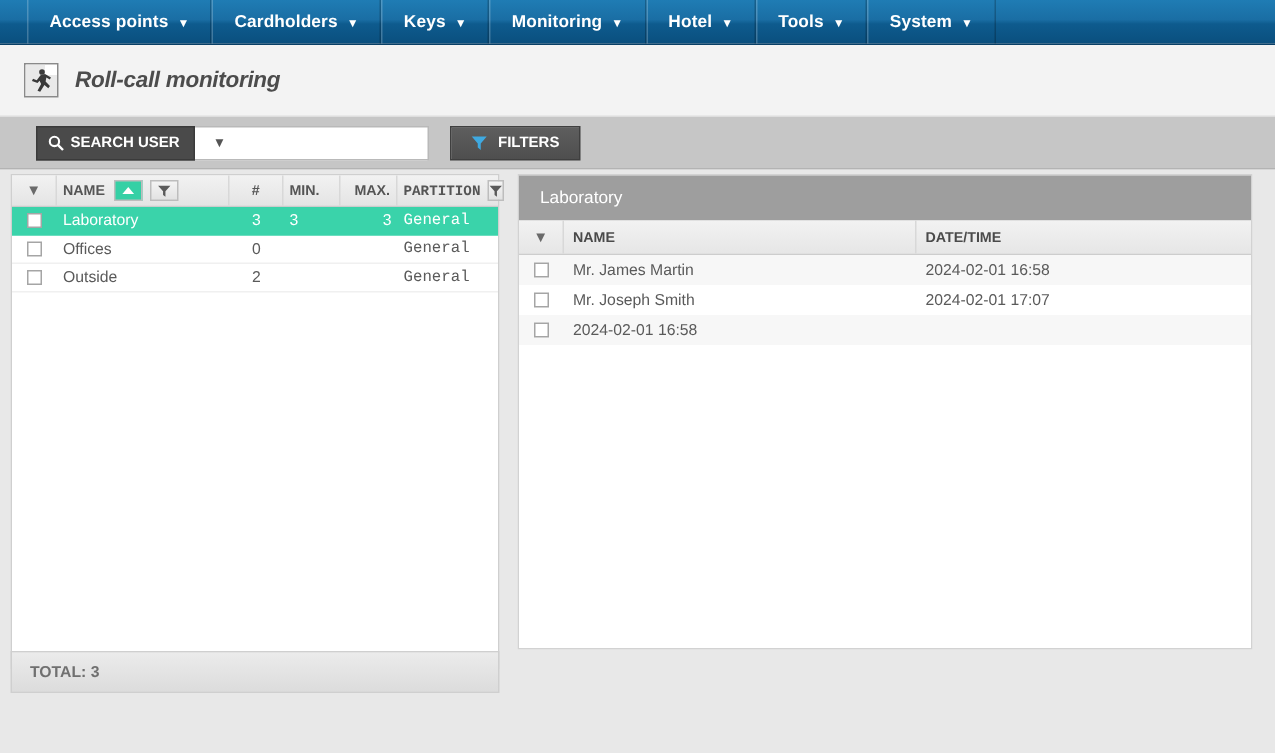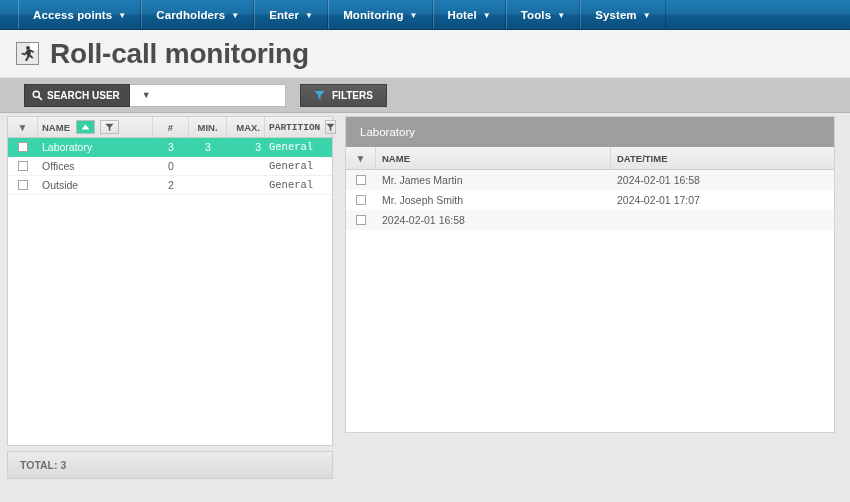--- a/index.html
+++ b/index.html
@@ -52,24 +52,25 @@
     width: 23px; height: 23px;
     border: 1px solid #8a8a8a;
     background: #ffffff;
     margin-right: 11px;
     display: flex; align-items: center; justify-content: center;
     position: relative;
     overflow: hidden;
   }
   .title-icon svg { display: block; }
   .page-title {
-    font-size: 28px;
+    font-size: 15px;
     font-weight: bold;
     color: #4c4c4c;
     letter-spacing: -.2px;
+    font-style: italic;
   }
 
   
   .toolbar {
     height: 35px;
     background: #c6c6c6;
     border-bottom: 1px solid #b3b3b3;
     display: flex; align-items: center;
     padding-left: 24px;
   }
@@ -148,21 +149,21 @@
     align-items: stretch;
   }
   .lp-head .cell {
     display: flex; align-items: center;
     border-right: 1px solid #d8d8d8;
     padding: 0 4px;
   }
   .c-check { width: 30px; justify-content: center; }
   .c-name  { width: 115px; }
   .c-num   { width: 36px; justify-content: center; }
-  .c-min   { width: 38px; justify-content: center; }
+  .c-min   { width: 38px; justify-content: flex-start; }
   .c-max   { width: 38px; justify-content: flex-end; }
   .c-part  { width: 67px; border-right: none !important; font-family: Liberation Mono, monospace; }
   .sort-btn {
     width: 19px; height: 14px;
     background: #35d0a5;
     border: 1px solid #bdbdbd;
     margin-left: 6px;
     display: flex; align-items: center; justify-content: center;
   }
   .filter-btn {
@@ -187,21 +188,21 @@
   .cbx {
     width: 10px; height: 10px;
     border: 1px solid #a5a5a5;
     background: #fff;
     display: inline-block;
     cursor: pointer;
   }
 
   .lp-total {
     position: absolute;
-    left: 7px; top: 338px;
+    left: 7px; top: 321px;
     width: 326px; height: 28px;
     background: linear-gradient(to bottom,#ebebeb,#dcdcdc);
     border: 1px solid #cfcfcf;
     display: flex; align-items: center;
     padding-left: 12px;
     font-size: 10.5px;
     font-weight: bold;
     color: #707070;
   }
 
@@ -258,21 +259,21 @@
 <div class="navbar">
   <div class="nav-item">
     <span>Access points</span>
     <span class="nav-caret">▼</span>
   </div>
   <div class="nav-item">
     <span>Cardholders</span>
     <span class="nav-caret">▼</span>
   </div>
   <div class="nav-item">
-    <span>Enter</span>
+    <span>Keys</span>
     <span class="nav-caret">▼</span>
   </div>
   <div class="nav-item">
     <span>Monitoring</span>
     <span class="nav-caret">▼</span>
   </div>
   <div class="nav-item">
     <span>Hotel</span>
     <span class="nav-caret">▼</span>
   </div>

